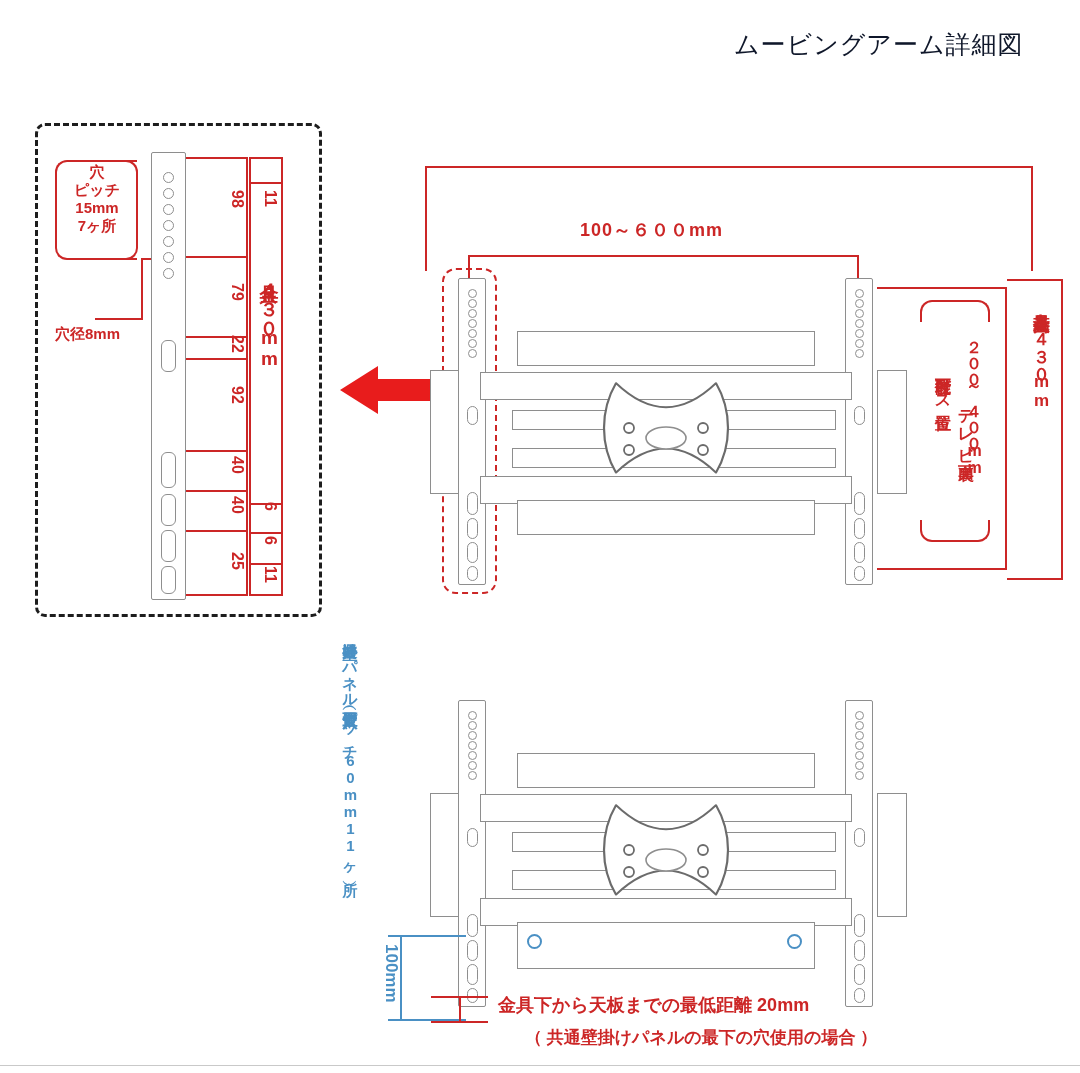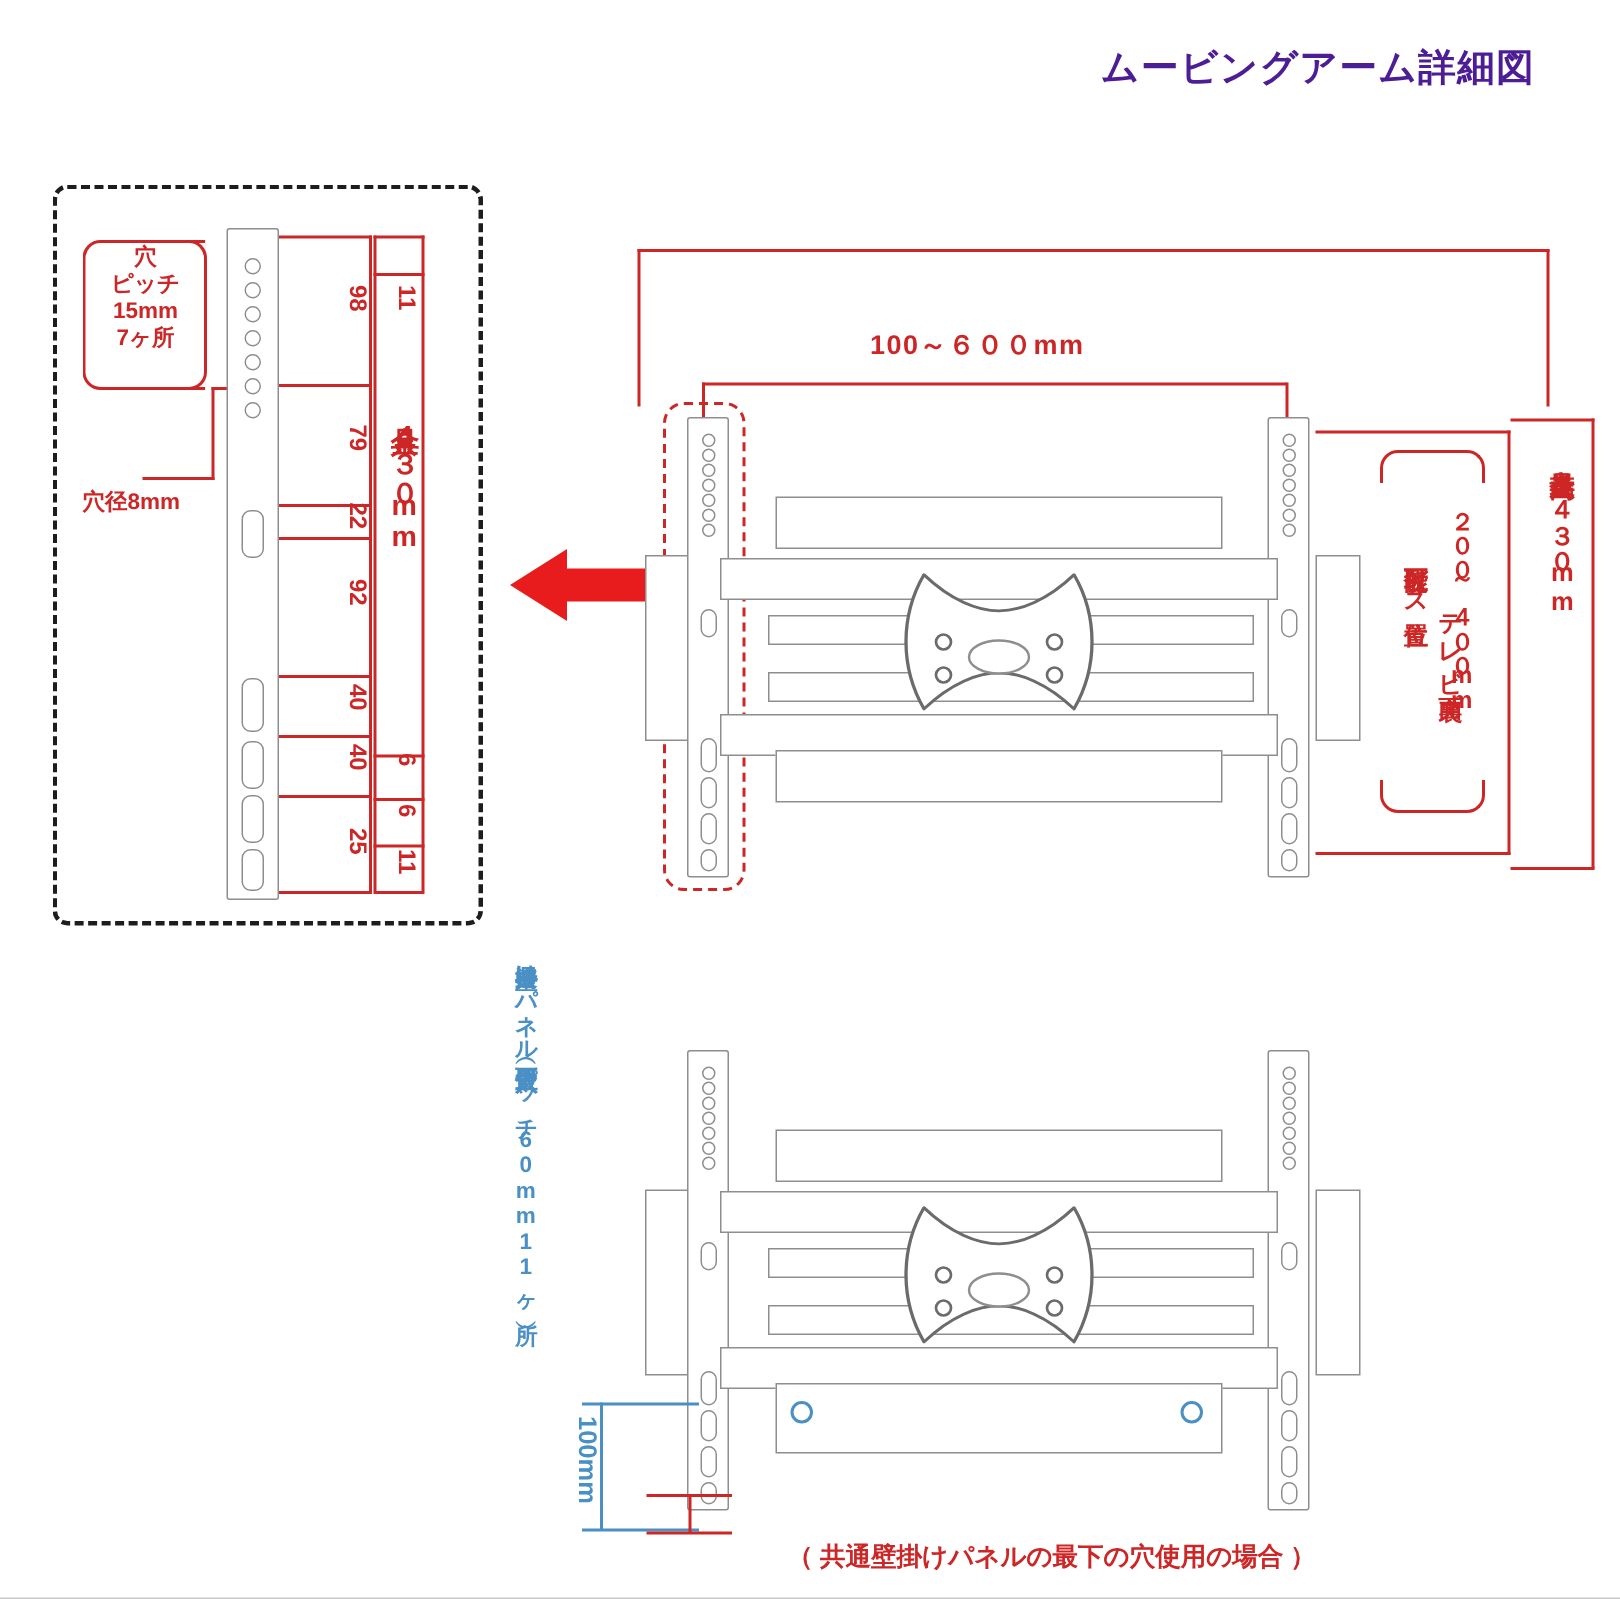--- a/index.html
+++ b/index.html
@@ -7,22 +7,22 @@
   body{
     width:1080px;height:1073px;position:relative;overflow:hidden;
     font-family:"Liberation Sans","DejaVu Sans",sans-serif;
     color:#222;
   }
   .stage{position:absolute;inset:0;}
   .abs{position:absolute;}
 
   
   .title{
-    font-size:25px;letter-spacing:1px;color:#4c1d95;
-    white-space:nowrap;font-weight:700;
+    font-size:25px;letter-spacing:1px;color:#0f172a;
+    white-space:nowrap;font-weight:400;
   }
   .rtxt{
     color:#cc2626;font-weight:700;white-space:nowrap;
     font-family:"Liberation Sans","DejaVu Sans",sans-serif;
   }
   .btxt{
     color:#4a90c4;font-weight:700;white-space:nowrap;
   }
   .vtxt{
     writing-mode:vertical-rl;text-orientation:upright;
@@ -301,17 +301,18 @@
 
   <div class="abs hline-b" style="left:388px;top:935px;width:78px;"></div>
   <div class="abs vline-b" style="left:400px;top:935px;height:85px;"></div>
   <div class="abs hline-b" style="left:388px;top:1019px;width:78px;"></div>
   <div class="abs btxt vtxt-rot" style="left:381px;top:944px;font-size:17px;">100mm</div>
 
   <div class="abs hline" style="left:431px;top:996px;width:57px;"></div>
   <div class="abs vline" style="left:459px;top:996px;height:26px;"></div>
   <div class="abs hline" style="left:431px;top:1021px;width:57px;"></div>
 
+  <div class="abs rtxt" style="left:498px;top:993px;font-size:18px;">金具下から天板までの最低距離 20mm</div>
   <div class="abs rtxt" style="left:525px;top:1026px;font-size:17px;">（ 共通壁掛けパネルの最下の穴使用の場合 ）</div>
 
   <div class="botline" style="top:1065px;"></div>
 
 </div>
 
 </body></html>

